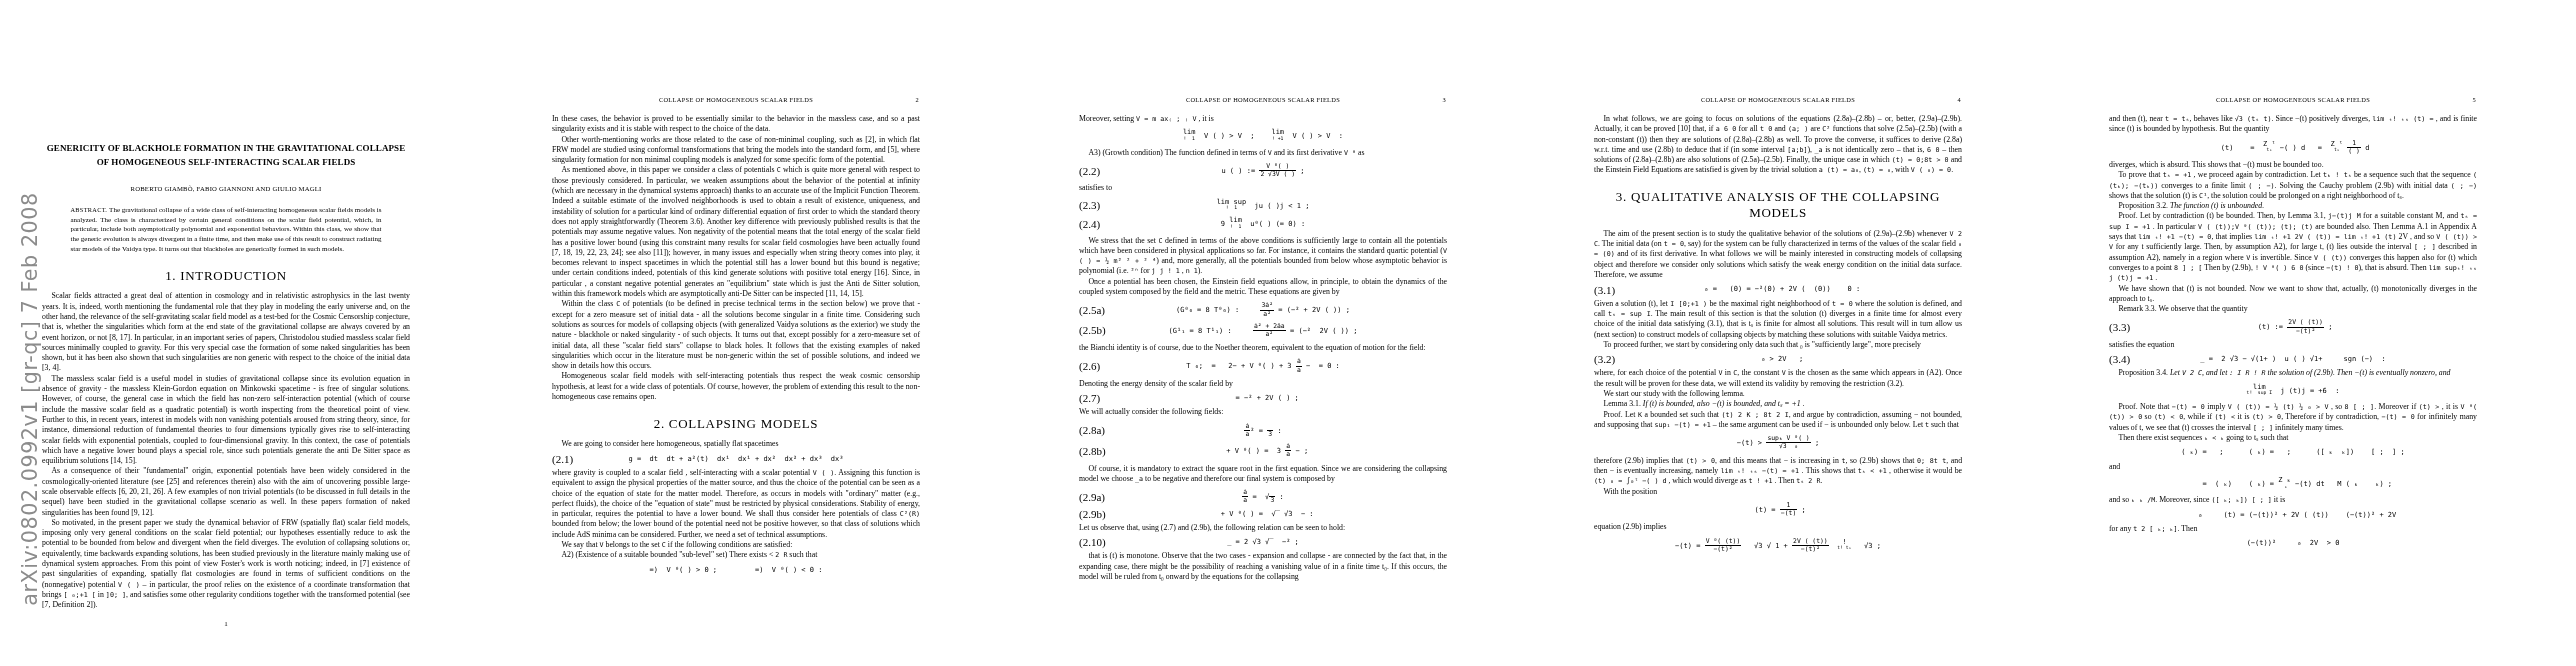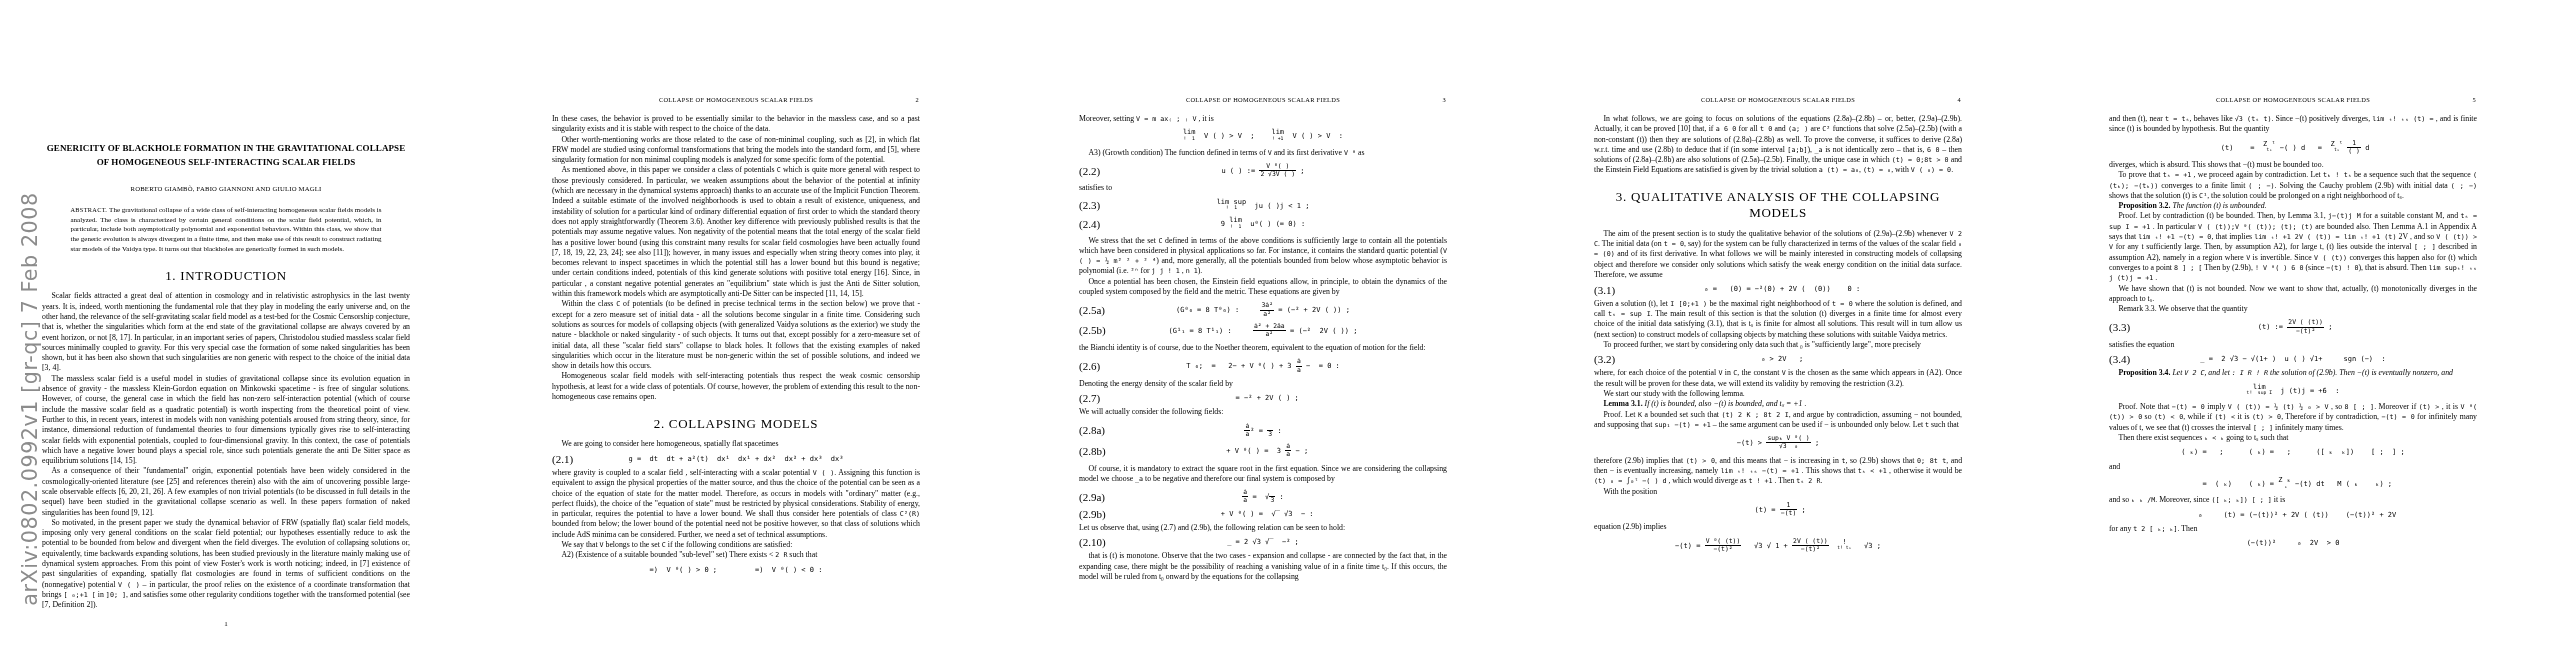--- a/index.html
+++ b/index.html
@@ -26,21 +26,21 @@
   .authors{text-align:center;font-size:6.7px;margin-top:16px;letter-spacing:0.2px}
   .abstract{width:311px;margin:13.3px auto 0;font-size:7px;line-height:9.6px;
             text-align:justify}
   .abstract .al{font-size:6.3px;letter-spacing:0.3px}
 
   .heading{text-align:center;font-size:13px;letter-spacing:0.7px;margin:13.3px 0 7.8px}
 
   .para{font-size:7.8px;line-height:10.3px;text-align:justify;text-indent:9.4px;margin:0}
   .para.ni{text-indent:0}
   .para.it{font-style:italic}
-  .lead-b{font-weight:bold;font-style:normal}
+  .lead-b{font-weight:normal;font-style:normal}
   .lead-i{}
   .mm{font-family:"DejaVu Sans Mono",monospace;font-size:6.7px}
 
   .eq{position:relative;margin:5px 0;text-align:center;
       font-family:"DejaVu Sans Mono",monospace;font-size:7px;line-height:8.3px;
       white-space:pre-wrap}
   .eq .lbl{position:absolute;left:0;top:50%;transform:translateY(-50%);
            font-family:"Liberation Serif",serif;font-size:11px;white-space:nowrap}
   .frac{display:inline-block;vertical-align:middle;text-align:center;
         font-size:6.4px;line-height:7.2px}

